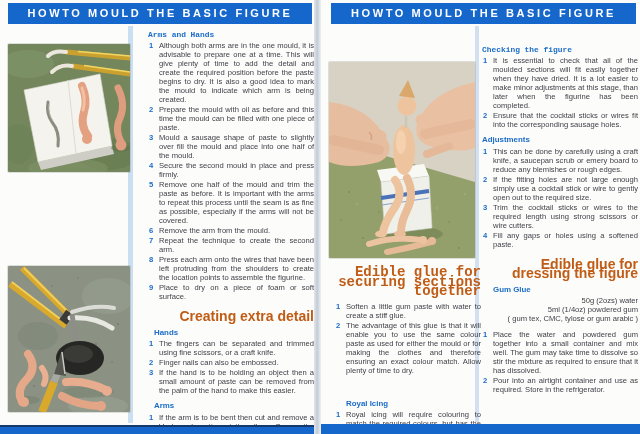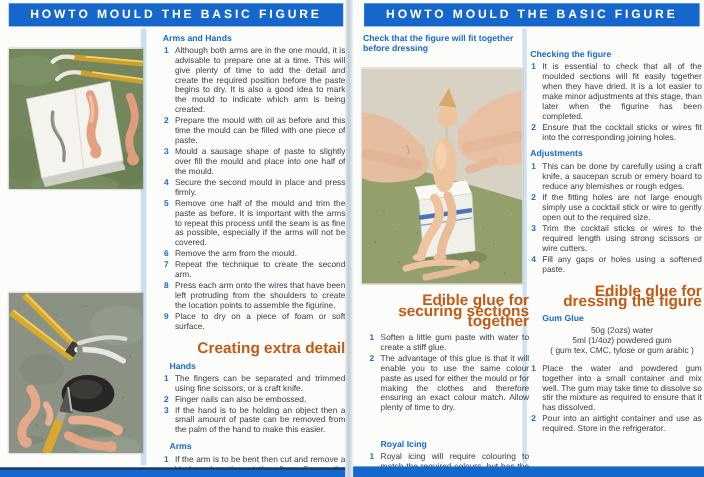--- a/index.html
+++ b/index.html
@@ -16,26 +16,26 @@
   .page-left .header-bar { left:8px; right:2px; }
   .page-right .header-bar { left:10px; right:4px; }
   .bottom-bar { position:absolute; left:0; right:0; bottom:0; height:10px; background:#1667cc; }
   .page-left .bottom-bar { height:9px; border-top:2px solid #16386b; }
   .photo { position:absolute; overflow:hidden; border-radius:1px; box-shadow:0 0 0 1px rgba(120,130,120,.25); }
   .photo svg { display:block; }
   .edge-line { position:absolute; width:5px; background:#c3d8ee; opacity:.85; }
   .textcol { position:absolute; font-size:7.6px; line-height:9px; color:#41414a; text-align:justify; }
   .h-orange { color:#c05c16; font-weight:bold; font-size:14px; line-height:9.6px; margin:11px 0 5px; text-align:right; }
   .h-blue { color:#1a6cc8; font-weight:bold; font-size:7.9px; line-height:9.4px; margin:6px 0 2px; text-align:left; }
-  .textcol > :first-child { margin-top:0; }
+  .textcol > :first-child { margin-top:0;font-family:Liberation Mono, monospace; }
   .steps { margin-bottom:2px; }
   .steps.gap { margin-top:7px; }
   .step { position:relative; padding-left:11px; margin-bottom:1px; }
   .step .num { position:absolute; left:1px; top:0; color:#1a6cc8; font-weight:bold; }
-  .ingredient { text-align:center; line-height:9px; }
+  .ingredient { text-align:right; line-height:9px; }
 </style>
 </head>
 <body>
 
 <div class="spread">
 
   <div class="page page-left">
     <div class="header-bar">
       <span>HOWTO MOULD THE BASIC FIGURE</span>
     </div>
@@ -156,23 +156,20 @@
 
   <div class="fold"></div>
 
   <div class="page page-right">
     <div class="header-bar">
       <span>HOWTO MOULD THE BASIC FIGURE</span>
     </div>
 
     <div class="edge-line" style="left:154px; top:26px; bottom:12px; width:4px; background:#c9dcf0;"></div>
 
-    <div class="textcol" id="col-r1-top" style="left:9px; top:30px; width:145px;">
-        <div class="h-blue">Check that the figure will fit together before dressing</div>
-      </div>
 
     <div class="photo" style="left:8px; top:62px; width:146px; height:196px;">
       <svg width="146" height="196" viewBox="0 0 146 196">
         <rect width="146" height="196" fill="#d8d2c4"></rect>
         <polygon points="0,96 50,92 146,120 146,196 0,196" fill="#93a06b"></polygon>
         <g fill="#7c8a58">
           <circle cx="20" cy="130" r="0.9"></circle>
             <circle cx="50" cy="150" r="0.8"></circle>
             <circle cx="96" cy="134" r="0.9"></circle>
           <circle cx="120" cy="160" r="0.8"></circle>
@@ -236,21 +233,21 @@
         <div class="h-blue" style="margin-left: 11px; margin-top: 24px;">Royal Icing</div>
         <div class="steps">
           <div class="step"><span class="num">1</span><span>Royal icing will require colouring to match the required colours, but has the advantage of being easy to pipe into the required area.</span></div>
         </div>
       </div>
 
     <div class="textcol" id="col-r2" style="left:161px; top:45px; width:156px;">
         <div class="h-blue">Checking the figure</div>
         <div class="steps">
           <div class="step"><span class="num">1</span><span>It is essential to check that all of the moulded sections will fit easily together when they have dried. It is a lot easier to make minor adjustments at this stage, than later when the figurine has been completed.</span></div>
-          <div class="step"><span class="num">2</span><span>Ensure that the cocktail sticks or wires fit into the corresponding joining holes.</span></div>
+          <div class="step"><span class="num">2</span><span>Ensure that the cocktail sticks or wires fit into the corresponding sausage holes.</span></div>
         </div>
         <div class="h-blue">Adjustments</div>
         <div class="steps">
           <div class="step"><span class="num">1</span><span>This can be done by carefully using a craft knife, a saucepan scrub or emery board to reduce any blemishes or rough edges.</span></div>
           <div class="step"><span class="num">2</span><span>If the fitting holes are not large enough simply use a cocktail stick or wire to gently open out to the required size.</span></div>
           <div class="step"><span class="num">3</span><span>Trim the cocktail sticks or wires to the required length using strong scissors or wire cutters.</span></div>
           <div class="step"><span class="num">4</span><span>Fill any gaps or holes using a softened paste.</span></div>
         </div>
         <div class="h-orange">Edible glue for dressing the figure</div>
         <div class="h-blue" style="margin-left: 11px;">Gum Glue</div>

